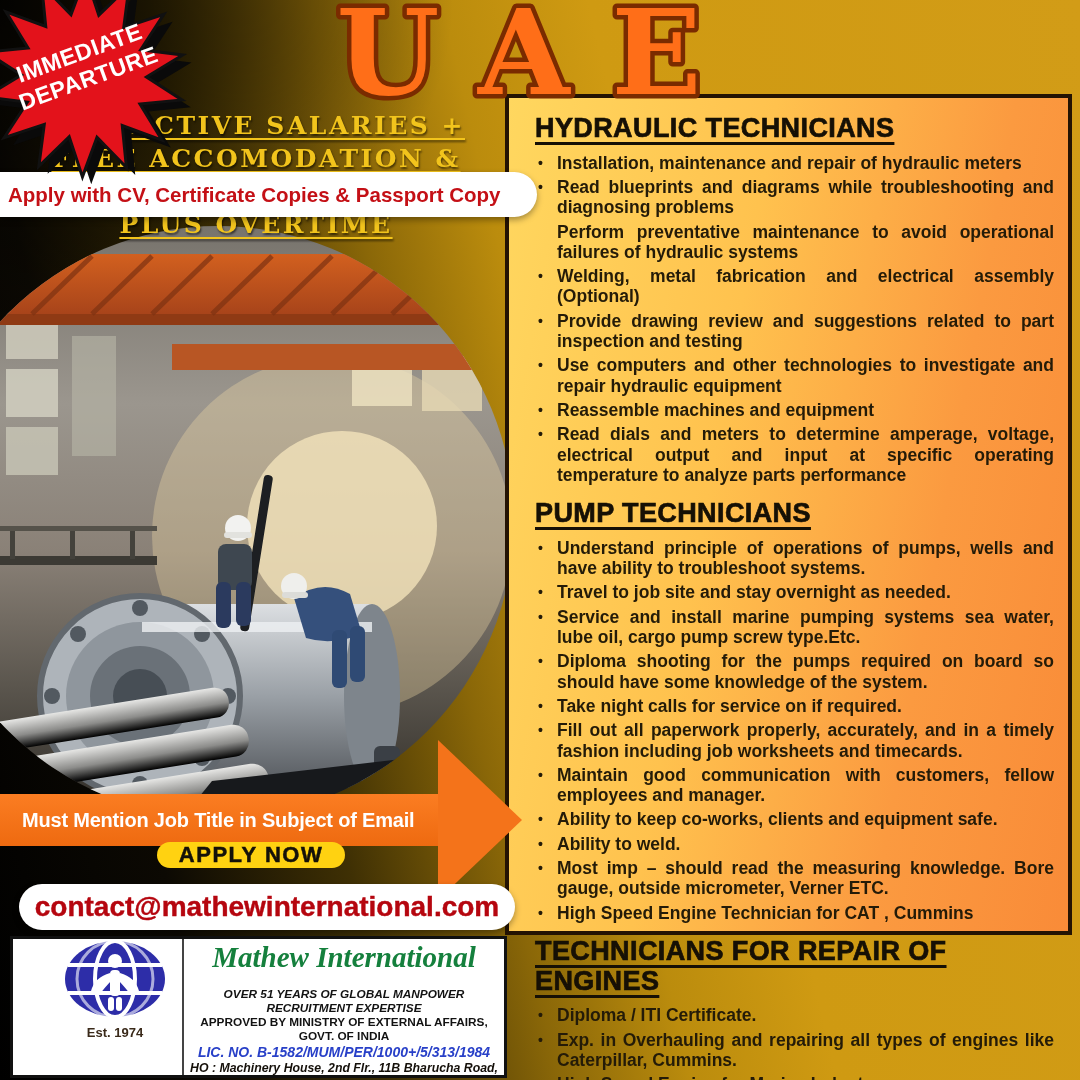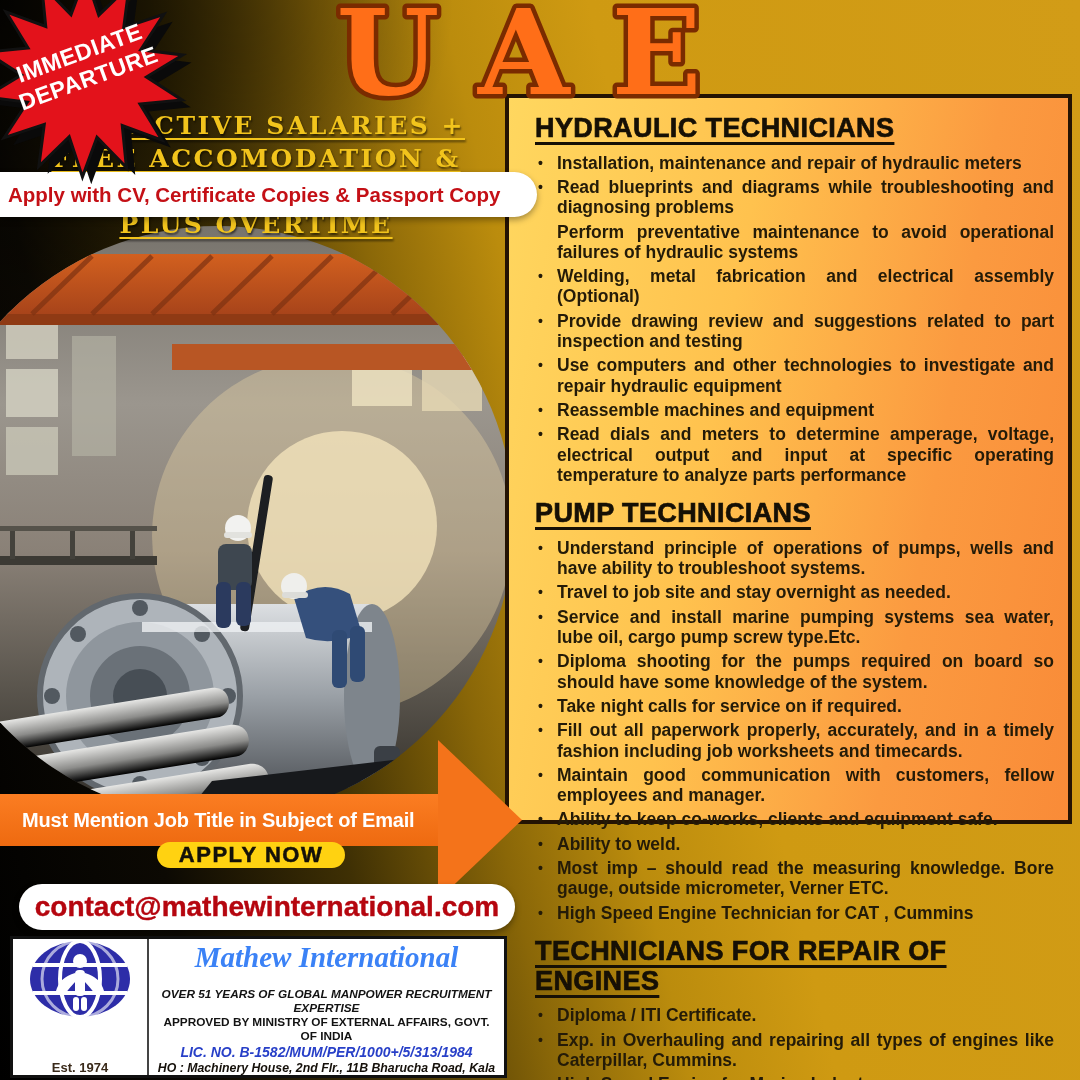--- a/index.html
+++ b/index.html
@@ -2,21 +2,21 @@
 <html><head>
 <meta charset="utf-8">
 <style>
   html,body{margin:0;padding:0;background:#222;}
   #poster{position:relative;width:1080px;height:1080px;overflow:hidden;
     font-family:"Liberation Sans",sans-serif;
     background:linear-gradient(77deg,#000 0%,#0c0903 16%,#3f3004 30%,#8a6708 42%,#bb8c0d 52%,#cf9a12 63%,#d29c17 100%);}
   #poster::after{content:"";position:absolute;inset:0;pointer-events:none;
     background:radial-gradient(ellipse 60% 45% at 0% 0%,rgba(0,0,0,.85),transparent 70%);}
   
-  .panel{position:absolute;left:505px;top:94px;width:567px;height:730px;box-sizing:border-box;
+  .panel{position:absolute;left:505px;top:94px;width:567px;height:841px;box-sizing:border-box;
     border:4px solid #241303;z-index:2;padding:6px 14px 8px 22px;
     background:linear-gradient(100deg,#ffd75f 0%,#ffc24e 38%,#fb9a40 72%,#f98b38 100%);}
   .sec{margin:0 0 14px 0;}
   .sec h2{margin:10px 0 9px 4px;font-size:27px;line-height:1.1;color:#161005;font-weight:700;
     letter-spacing:.4px;-webkit-text-stroke:.7px #161005;
     text-decoration:underline;text-decoration-thickness:3px;text-underline-offset:5px;}
   .sec ul{list-style:none;margin:0;padding:0;font-weight:700;font-size:17.5px;line-height:1.16;color:#241b08;}
   .sec li{position:relative;padding-left:26px;margin-bottom:4px;}
   .sec li .dot{position:absolute;left:7px;top:2px;font-size:14px;}
   .sec li .txt{display:block;text-align:justify;}
@@ -56,25 +56,25 @@
   
   .email-band{position:absolute;left:19px;top:884px;width:496px;height:46px;background:#fff;z-index:7;
     border-radius:23px;display:flex;align-items:center;justify-content:center;
     box-shadow:0 3px 6px rgba(0,0,0,.35);}
   .email-band a{color:#b5060f;font-weight:700;font-size:28px;text-decoration:none;
     -webkit-text-stroke:.4px #b5060f;}
   
   .info-box{position:absolute;left:10px;top:936px;width:497px;height:142px;background:#fff;z-index:3;
     border:3px solid #111;box-sizing:border-box;display:flex;}
   .logo-col{width:134px;border-right:2px solid #444;display:flex;flex-direction:column;
-    align-items:center;justify-content:space-between;gap:2px;}
+    align-items:center;justify-content:flex-start;gap:2px;margin-left:35px;}
   .est{font-size:13px;font-weight:700;color:#3a2a1a;}
   .details-col{flex:1;padding:3px 6px 2px 6px;text-align:center;overflow:hidden;}
   .brand{font-family:"Liberation Serif",serif;font-style:italic;font-weight:bold;font-size:29px;
-    line-height:1.05;color:#3b82f6;}
+    line-height:1.05;color:#15803d;}
   .tagline,.approved{font-size:11.8px;font-weight:700;color:#121212;line-height:1.18;}
   .tagline{font-style:italic;margin-top:16px;}
   .license{font-size:14px;font-weight:700;font-style:italic;color:#2840c8;line-height:1.2;}
   .addr{font-size:12.3px;font-weight:700;font-style:italic;color:#15100a;line-height:1.2;}
 </style>
 </head>
 <body>
 
 <div id="poster">
 

